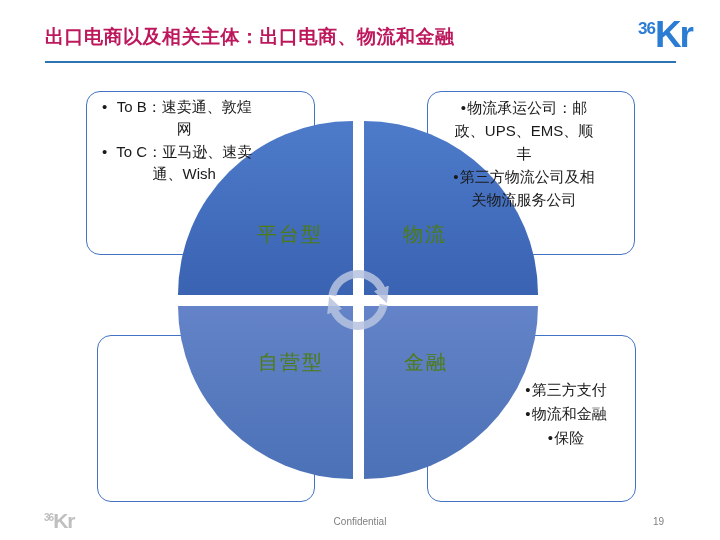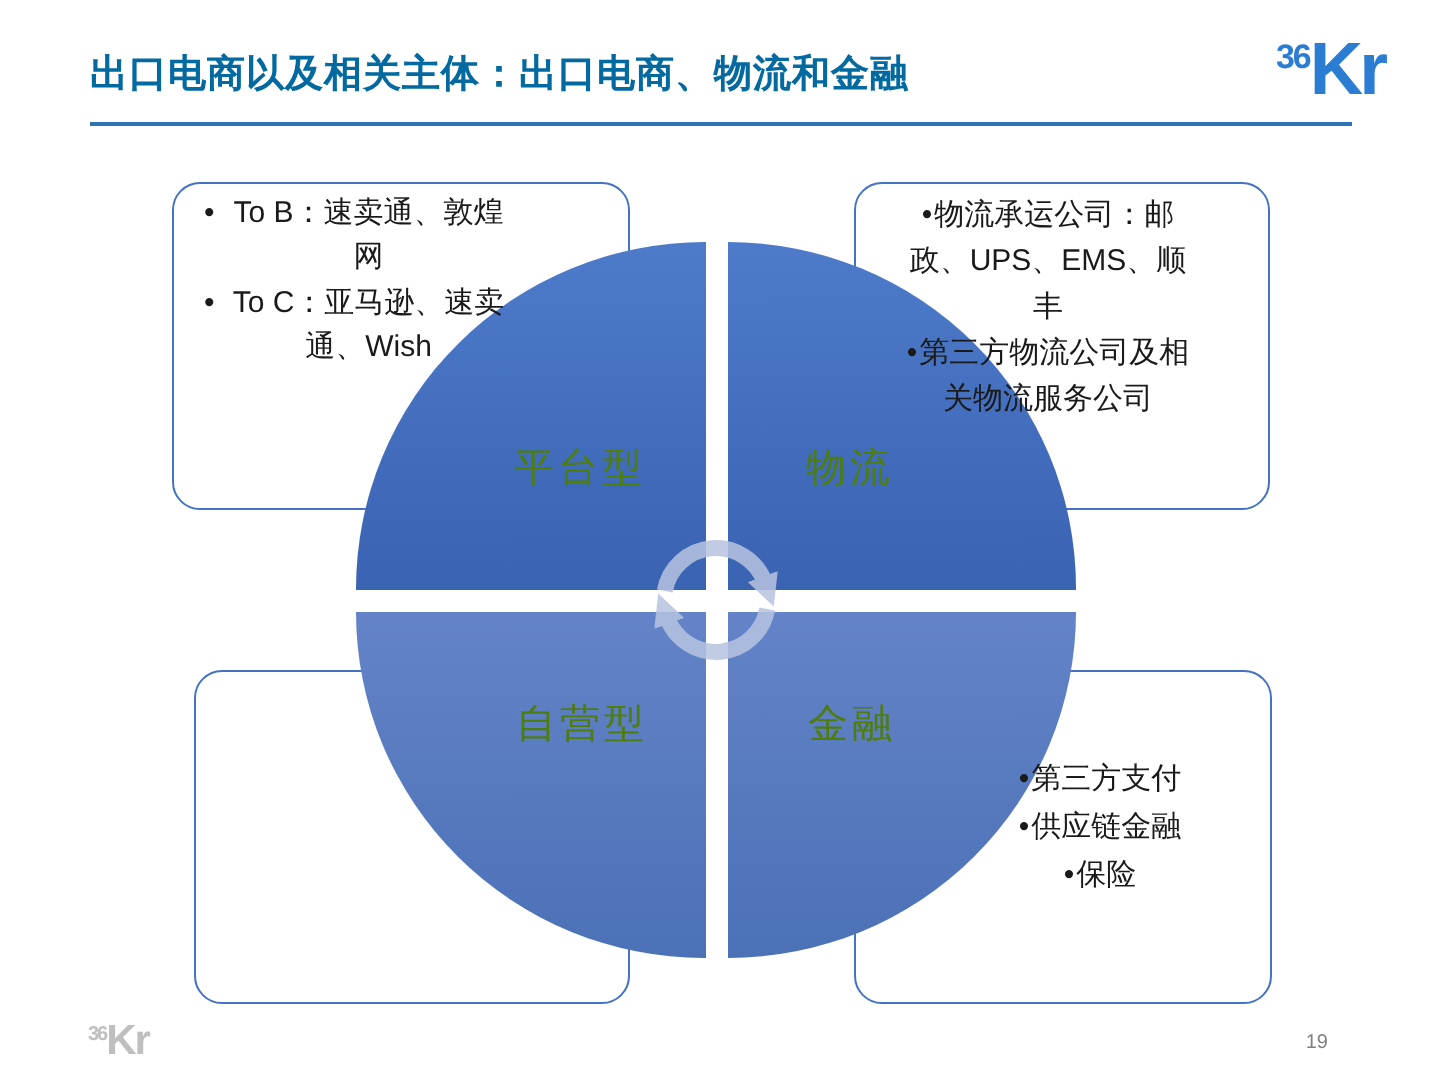--- a/index.html
+++ b/index.html
@@ -7,21 +7,21 @@
     position:relative;width:720px;height:540px;background:#ffffff;
     font-family:"Liberation Sans","DejaVu Sans",sans-serif;
     overflow:hidden;margin:0 auto;
   }
   .abs{position:absolute;}
 
   
   #title{
     left:45px;top:24px;width:600px;
     font-family:"DejaVu Serif","Liberation Serif",serif;
-    font-weight:bold;font-size:19px;color:#0369a1;letter-spacing:0.5px;
+    font-weight:bold;font-size:19px;color:#be185d;letter-spacing:0.5px;
   }
   #title-rule{left:45px;top:61px;width:631px;height:2px;background:#2e74b5;}
   #header-logo{right:28px;top:16px;display:flex;align-items:flex-start;color:#2b7cd3;}
   #header-logo .small{font-size:17px;font-weight:bold;letter-spacing:-1px;margin-top:3px;}
   #header-logo .big{font-size:37px;font-weight:bold;line-height:1;letter-spacing:-2px;}
 
   
   .callout{border:1px solid #4472c4;border-radius:14px;background:#ffffff;z-index:1;}
   #box-tl{left:86px;top:91px;width:227px;height:162px;}
   #box-tr{left:427px;top:91px;width:206px;height:162px;}
@@ -106,25 +106,26 @@
       <span class="ctr">To C：亚马逊、速卖通、Wish</span>
     </div>
   </div>
 
   <div class="abs callout-text ctr-block" id="tr-text" style="left:449px;top:96px;width:150px;line-height:23px;">
     <div><span class="bullet">•</span><span>物流承运公司：邮政、UPS、EMS、顺丰</span></div>
     <div><span class="bullet">•</span><span>第三方物流公司及相关物流服务公司</span></div>
   </div>
 
 
-  <div class="abs callout-text ctr-block" id="br-text" style="left:480px;top:378px;width:140px;line-height:24px;">
+  <div class="abs callout-text ctr-block" id="br-text" style="left:496px;top:378px;width:140px;line-height:24px;">
     <div><span class="bullet">•</span><span>第三方支付</span></div>
-    <div><span class="bullet">•</span><span>供应链金融</span></div>
+    <div><span class="bullet">•</span><span>物流和金融</span></div>
     <div><span class="bullet">•</span><span>保险</span></div>
   </div>
 
   <div class="abs" style="left:44px;top:510px;display:flex;align-items:flex-start;color:#bfbfbf;">
     <span style="font-size:10px;font-weight:bold;margin-top:2px;letter-spacing:-1px;">36</span>
     <span style="font-size:21px;font-weight:bold;line-height:1;letter-spacing:-1px;">Kr</span>
   </div>
+  <div class="abs" style="left:0;right:0;top:516px;text-align:center;font-size:10px;color:#808080;">Confidential</div>
   <div class="abs" style="right:56px;top:516px;font-size:10px;color:#808080;">19</div>
 
 </div>
 
 </body></html>

